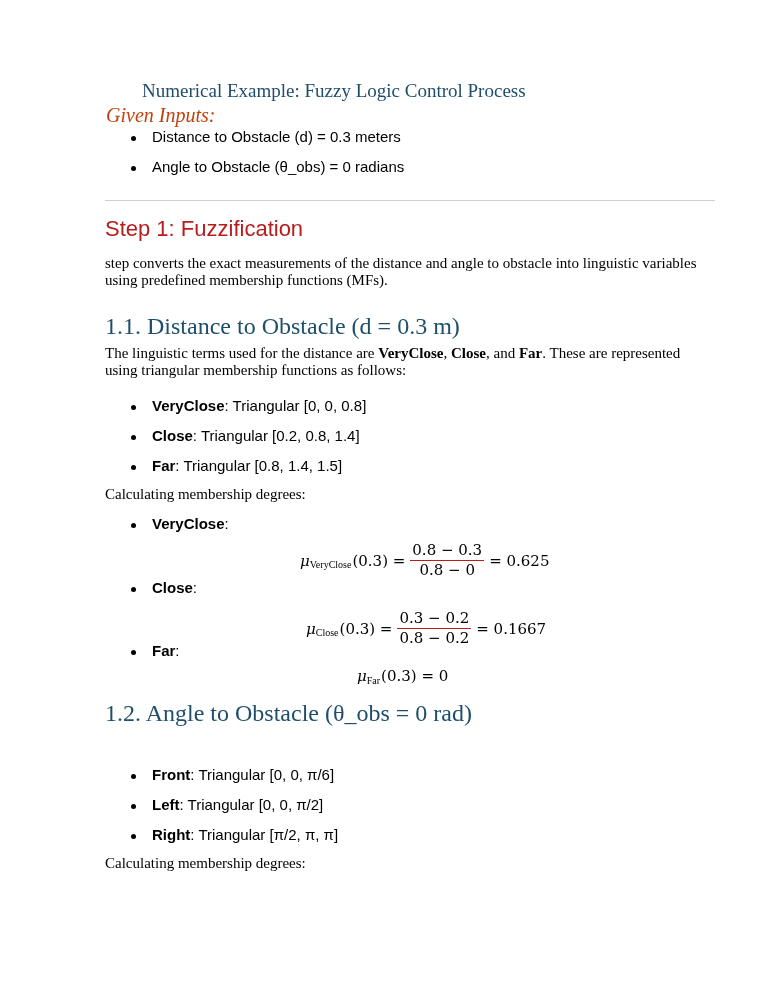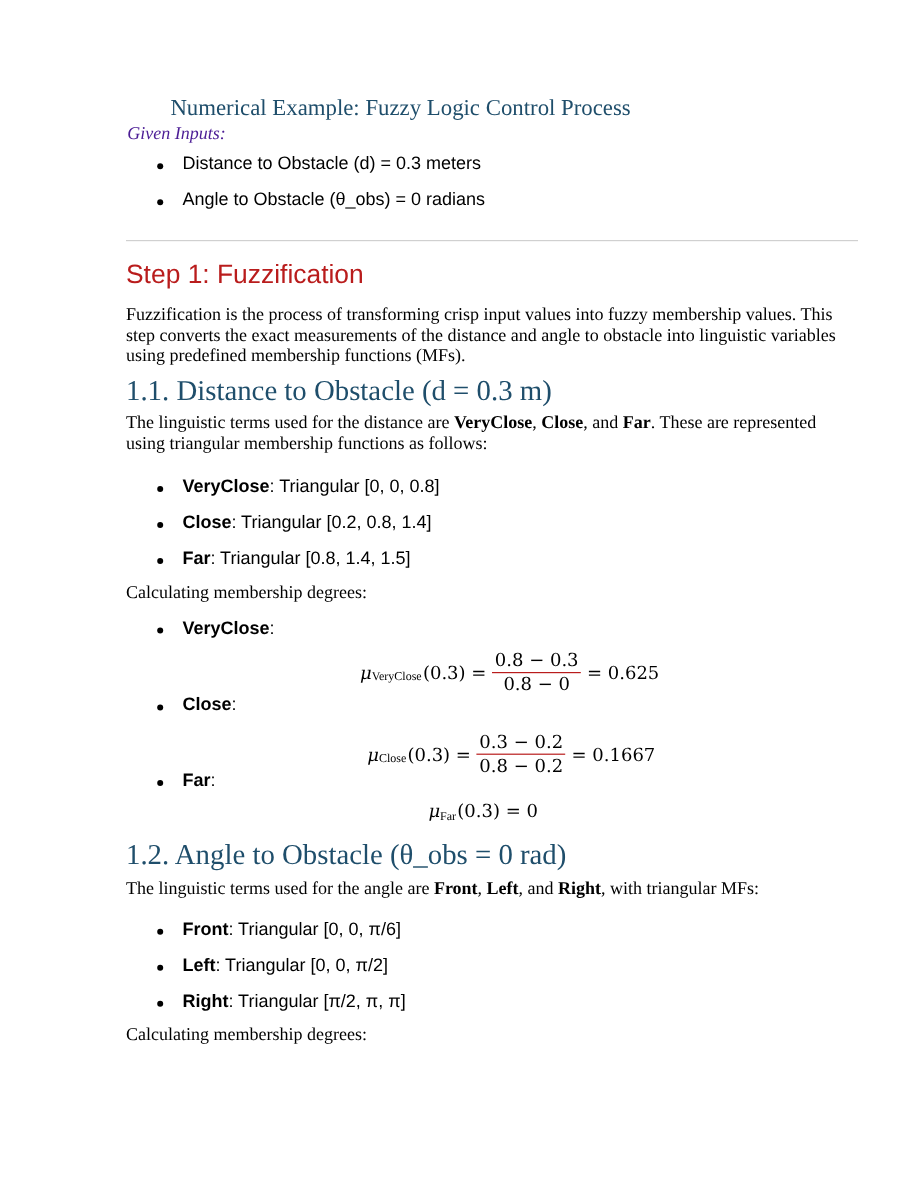--- a/index.html
+++ b/index.html
@@ -2,21 +2,21 @@
 <html><head>
 <meta charset="utf-8">
 <style>
   html, body { margin: 0; padding: 0; background: #ffffff; }
   body { width: 768px; height: 994px; position: relative; overflow: hidden; }
   .page { position: absolute; left: 0; top: 0; width: 768px; height: 994px; }
   .abs { position: absolute; white-space: nowrap; }
   .serif { font-family: "Liberation Serif", serif; }
   .sans { font-family: "Liberation Sans", sans-serif; }
   .h-title { color: #1f4e6b; font-size: 19px; margin-left: 37px; }
-  .h-sub { color: #4c1d95; font-size: 15px; font-style: italic; }
+  .h-sub { color: #c2410c; font-size: 20px; font-style: italic; }
   .h-step { color: #b91c1c; font-size: 22px; }
   .h-sec { color: #1f4e6b; font-size: 24px; }
   .body-text { color: #000; font-size: 15px; line-height: 17px; }
   .bullet-text { color: #000; font-size: 15px; }
   .bullet-dot { position: absolute; width: 5px; height: 5px; border-radius: 50%; background: #000; }
   .rule { position: absolute; left: 105px; width: 610px; height: 1px; background: #d0d0d0; }
   .eq { font-family: "DejaVu Serif", "Liberation Serif", serif; font-size: 15px; color: #000; display: flex; align-items: center; }
   .mu { font-style: italic; }
   .subscr { font-family: "Liberation Serif", serif; font-size: 10px; position: relative; top: 4px; }
   .frac { display: inline-flex; flex-direction: column; align-items: center; margin: 0 5px; }
@@ -37,21 +37,20 @@
     <div class="abs sans bullet-text" style="left:152px; top:128px;">Distance to Obstacle (d) = 0.3 meters</div>
     <span class="bullet-dot" style="left:131px; top:166px;"></span>
     <div class="abs sans bullet-text" style="left:152px; top:158px;">Angle to Obstacle (θ_obs) = 0 radians</div>
   </div>
 
   <div class="rule" style="top:200px;"></div>
 
   <div class="abs sans h-step" style="left:105px; top:216px;">Step 1: Fuzzification</div>
 
   <div class="abs serif body-text" style="left:105px; top:255px;">
-    <div>Fuzzification is the process of transforming crisp input values into fuzzy membership values. This</div>
     <div>step converts the exact measurements of the distance and angle to obstacle into linguistic variables</div>
     <div>using predefined membership functions (MFs).</div>
   </div>
 
   <div class="abs serif h-sec" style="left:105px; top:313px;">1.1. Distance to Obstacle (d = 0.3 m)</div>
 
   <div class="abs serif body-text" style="left:105px; top:345px;">
     <div><span>The linguistic terms used for the distance are </span><b>VeryClose</b><span>, </span><b>Close</b><span>, and </span><b>Far</b><span>. These are represented</span></div>
     <div>using triangular membership functions as follows:</div>
   </div>
@@ -96,23 +95,20 @@
   <span class="bullet-dot" style="left:131px; top:650px;"></span>
   <div class="abs sans bullet-text" style="left:152px; top:642px;"><b>Far</b><span>:</span></div>
   <div class="abs eq" style="left:357px; top:667px;">
     <span class="mu">μ</span>
       <span class="subscr">Far</span>
       <span style="margin-left:1px;">(0.3) = 0</span>
   </div>
 
   <div class="abs serif h-sec" style="left:105px; top:700px;">1.2. Angle to Obstacle (θ_obs = 0 rad)</div>
 
-  <div class="abs serif body-text" style="left:105px; top:733px;">
-    <div><span>The linguistic terms used for the angle are </span><b>Front</b><span>, </span><b>Left</b><span>, and </span><b>Right</b><span>, with triangular MFs:</span></div>
-  </div>
 
   <div>
     <span class="bullet-dot" style="left:131px; top:774px;"></span>
     <div class="abs sans bullet-text" style="left:152px; top:766px;"><b>Front</b><span>: Triangular [0, 0, π/6]</span></div>
     <span class="bullet-dot" style="left:131px; top:804px;"></span>
     <div class="abs sans bullet-text" style="left:152px; top:796px;"><b>Left</b><span>: Triangular [0, 0, π/2]</span></div>
     <span class="bullet-dot" style="left:131px; top:834px;"></span>
     <div class="abs sans bullet-text" style="left:152px; top:826px;"><b>Right</b><span>: Triangular [π/2, π, π]</span></div>
   </div>
 

